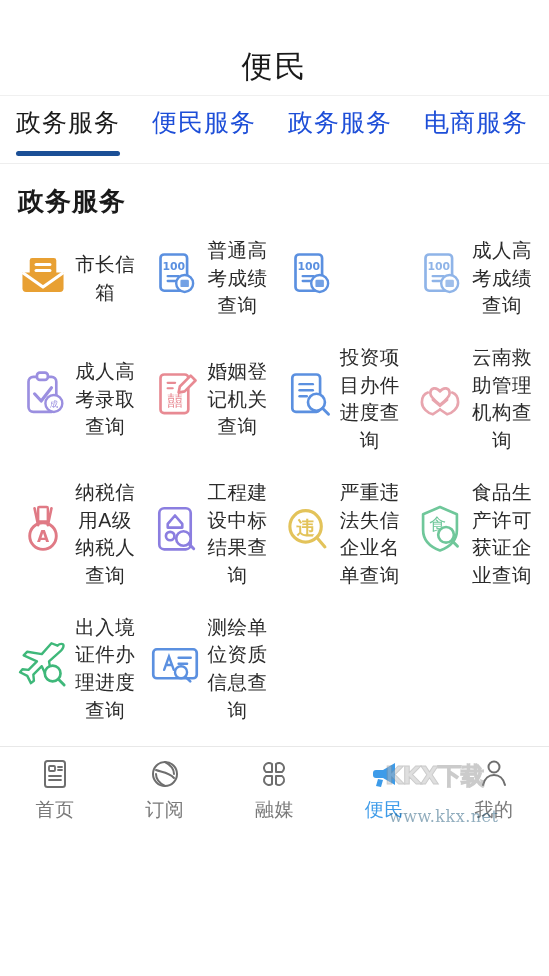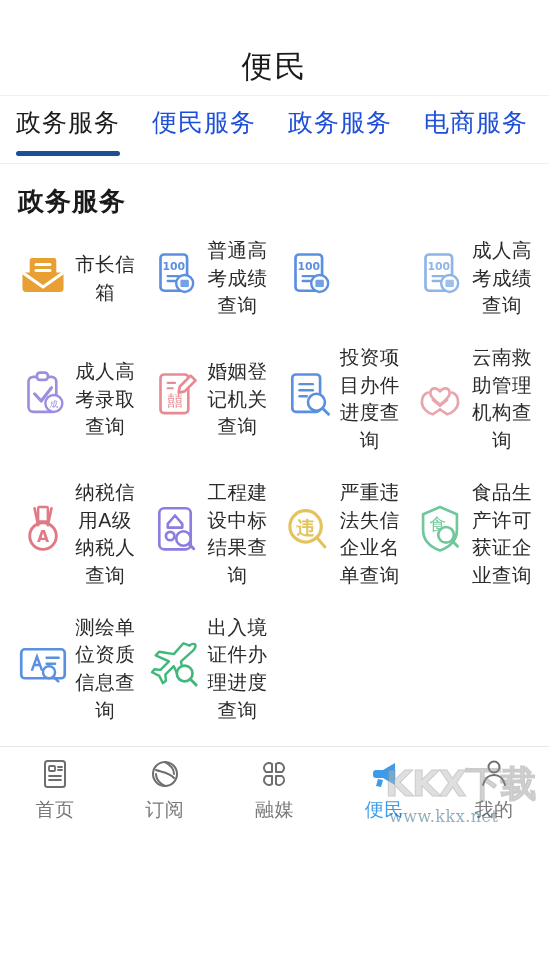--- a/index.html
+++ b/index.html
@@ -155,21 +155,21 @@
     bottom: 4px;
     width: 160px;
     height: 74px;
     pointer-events: none;
     opacity: 0.45;
   }
   .watermark .wm-main {
     position: absolute;
     top: 6px;
     left: 0;
-    font-size: 36px;
+    font-size: 24px;
     font-weight: 700;
     color: #b9b9b9;
     letter-spacing: -1px;
     -webkit-text-stroke: 1px #8e8e8e;
     font-family: "DejaVu Sans", sans-serif;
   }
   .watermark .wm-url {
     position: absolute;
     bottom: 2px;
     left: 4px;
@@ -350,39 +350,39 @@
               <text x="22" y="24" font-size="14" fill="#6FC79A" text-anchor="middle" font-family="DejaVu Sans">食</text>
               <circle cx="29" cy="28" r="6.5" fill="#fff" stroke="#6FC79A" stroke-width="2.2"></circle>
               <path d="M34 33l4.5 4.5" stroke="#6FC79A" stroke-width="2.4" stroke-linecap="round"></path>
             </svg>
           </span>
           <span class="cell-label">食品生产许可获证企业查询</span>
         </div>
         <div class="cell">
           <span class="icon-wrap">
             <svg width="58" height="58" viewBox="0 0 48 48" fill="none">
+              <path d="M36 8c2-2 5-2 5 0 0 1-1 3-3 5l-9 8 2 12-3 3-5-11-7 7 .5 5-2.5 2-3-6-6-3 2-2.5 5 .5 7-7-11-5 3-3 12 2 8-9z" stroke="#3FB87A" stroke-width="2" fill="none" stroke-linejoin="round"></path>
+              <circle cx="32" cy="31" r="6.5" fill="#fff" stroke="#3FB87A" stroke-width="2.2"></circle>
+              <path d="M37 36l4.5 4.5" stroke="#3FB87A" stroke-width="2.4" stroke-linecap="round"></path>
+            </svg>
+          </span>
+          <span class="cell-label">出入境证件办理进度查询</span>
+        </div>
+        <div class="cell">
+          <span class="icon-wrap">
+            <svg width="58" height="58" viewBox="0 0 48 48" fill="none">
               <rect x="6" y="11" width="36" height="24" rx="3" stroke="#5B90E0" stroke-width="2.2"></rect>
               <path d="M15 28l4-11 4 11M16.5 24h5" stroke="#5B90E0" stroke-width="2" stroke-linecap="round" fill="none"></path>
               <rect x="26" y="17" width="12" height="2" rx="1" fill="#5B90E0"></rect>
               <rect x="26" y="22" width="9" height="2" rx="1" fill="#5B90E0"></rect>
               <circle cx="29" cy="30" r="5" fill="#fff" stroke="#5B90E0" stroke-width="2"></circle>
               <path d="M32.6 33.6l4 4" stroke="#5B90E0" stroke-width="2.2" stroke-linecap="round"></path>
             </svg>
           </span>
           <span class="cell-label">测绘单位资质信息查询</span>
-        </div>
-        <div class="cell">
-          <span class="icon-wrap">
-            <svg width="58" height="58" viewBox="0 0 48 48" fill="none">
-              <path d="M36 8c2-2 5-2 5 0 0 1-1 3-3 5l-9 8 2 12-3 3-5-11-7 7 .5 5-2.5 2-3-6-6-3 2-2.5 5 .5 7-7-11-5 3-3 12 2 8-9z" stroke="#3FB87A" stroke-width="2" fill="none" stroke-linejoin="round"></path>
-              <circle cx="32" cy="31" r="6.5" fill="#fff" stroke="#3FB87A" stroke-width="2.2"></circle>
-              <path d="M37 36l4.5 4.5" stroke="#3FB87A" stroke-width="2.4" stroke-linecap="round"></path>
-            </svg>
-          </span>
-          <span class="cell-label">出入境证件办理进度查询</span>
         </div>
       </div>
   </div>
 
   <div class="bottom-nav" id="bottom-nav">
     <div class="nav-item">
         <span class="nav-icon">
           <svg width="32" height="32" viewBox="0 0 32 32" fill="none">
             <rect x="6" y="3" width="20" height="26" rx="2.5" stroke="#6e6e6e" stroke-width="2"></rect>
             <rect x="10" y="8" width="6" height="5" rx="1" stroke="#6e6e6e" stroke-width="1.8"></rect>

